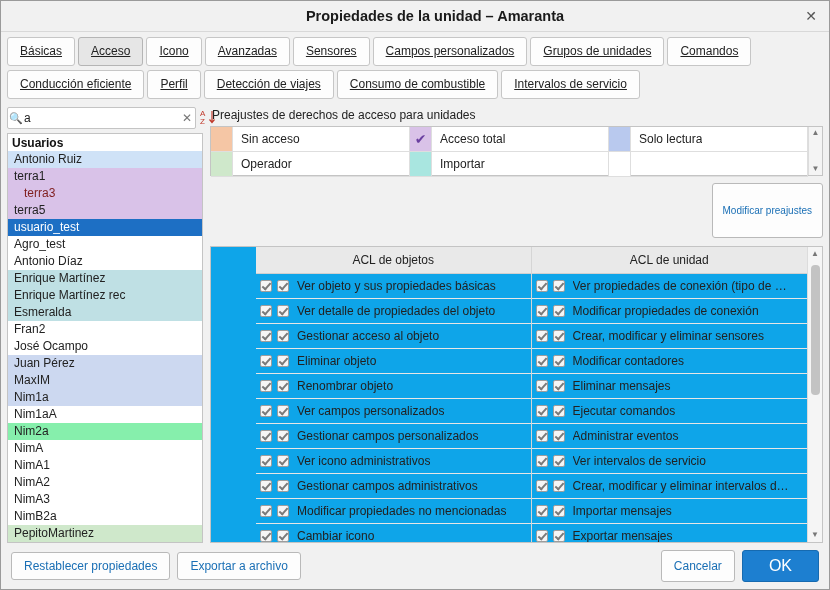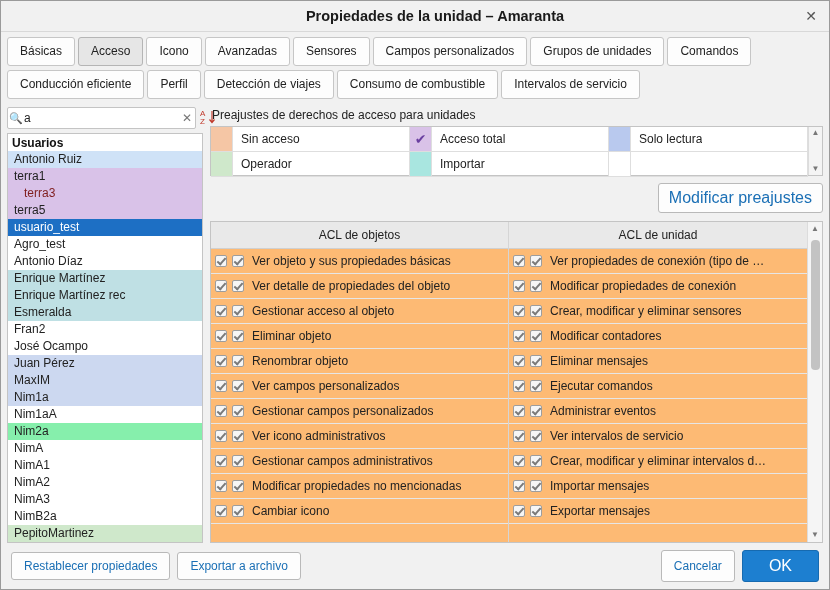--- a/index.html
+++ b/index.html
@@ -54,20 +54,21 @@
     cursor: pointer;
   }
   .tabs-area {
     padding: 5px 6px 0 6px;
     flex: 0 0 auto;
   }
   .tabrow {
     display: flex;
     gap: 3px;
     margin-bottom: 4px;
+    text-decoration: underline;
   }
   .tab {
     background: #fdfdfd;
     border: 1px solid #c6c6c6;
     border-radius: 3px;
     padding: 6px 12px 7px 12px;
     font-size: 12px;
     color: #222;
     cursor: pointer;
     white-space: nowrap;
@@ -243,33 +244,34 @@
   }
   .modify-row {
     display: flex;
     justify-content: flex-end;
     margin: 7px 0 8px 0;
   }
   .btn {
     background: #fdfdfd;
     border: 1px solid #b9b9b9;
     border-radius: 3px;
-    padding: 5px 10px;
-    font-size: 16px;
+    padding: 21px 10px;
+    font-size: 10px;
     color: #1a6fb5;
     cursor: pointer;
     font-family: "Liberation Sans", sans-serif;
   }
   .acl-wrap {
     flex: 1 1 auto;
     display: flex;
     border: 1px solid #c4c4c4;
-    background: #fdba74;
+    background: #0ea5e9;
     min-height: 0;
     box-sizing: border-box;
+    padding-left: 45px;
   }
   .acl-cols {
     flex: 1 1 auto;
     display: flex;
     min-width: 0;
   }
   .acl-col {
     flex: 1 1 50%;
     min-width: 0;
     display: flex;

